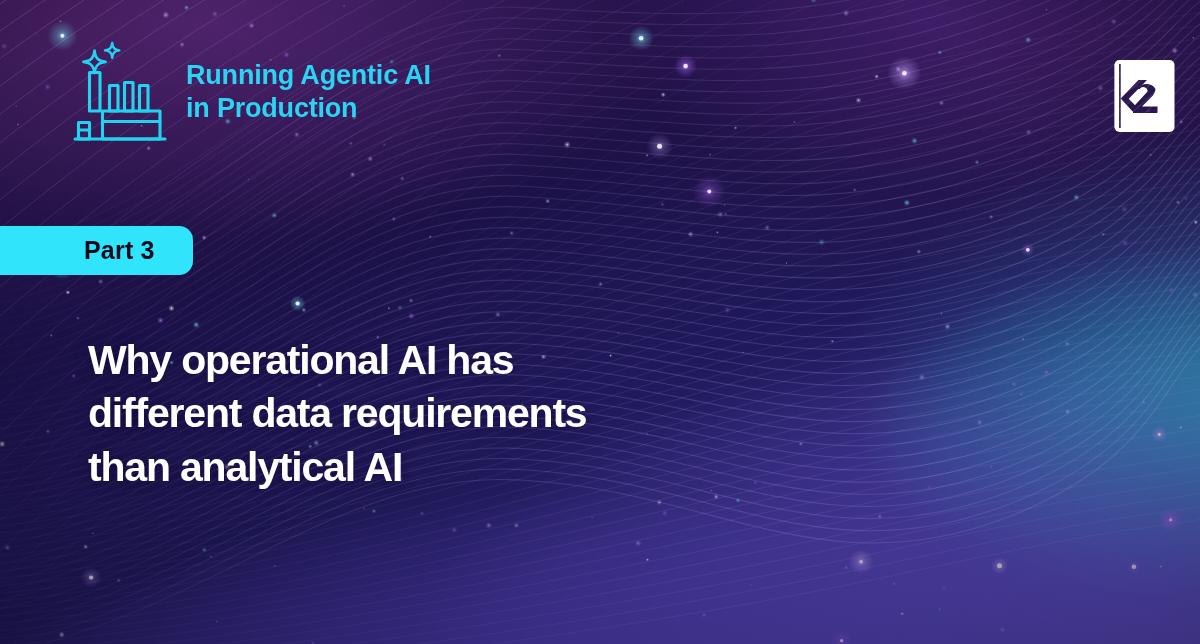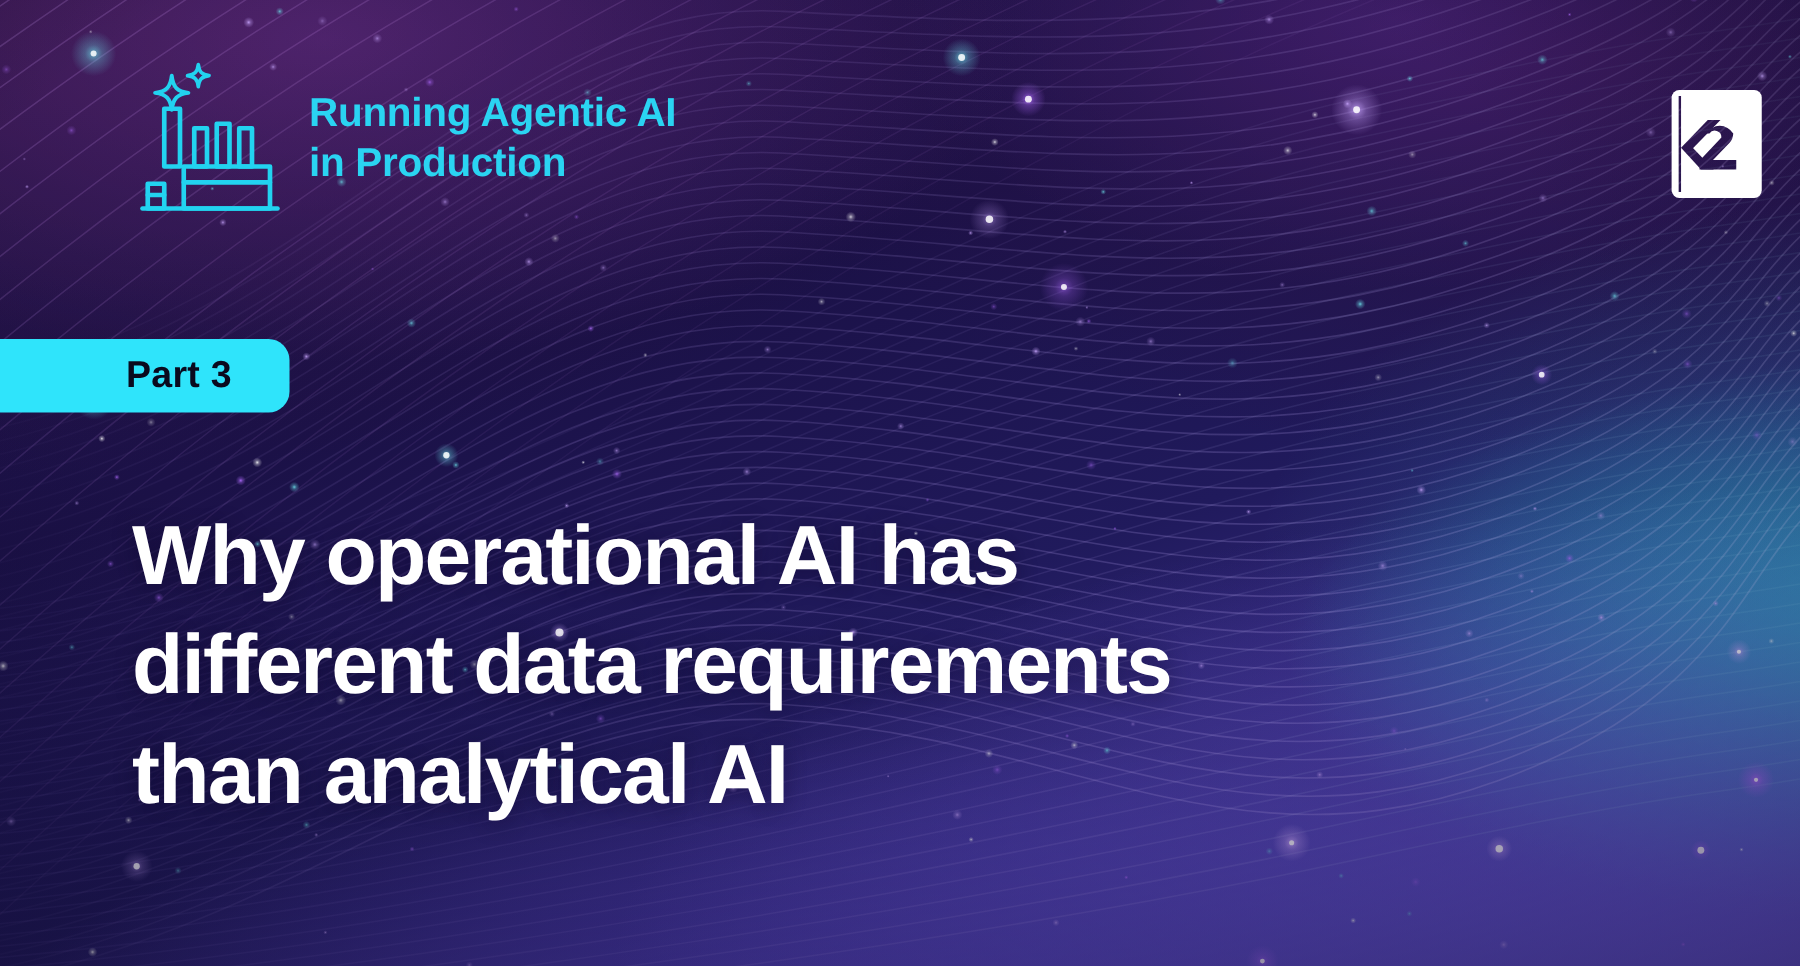--- a/index.html
+++ b/index.html
@@ -39,21 +39,21 @@
     mix-blend-mode: screen;
   }
   #bg-vignette {
     background: radial-gradient(115% 95% at 42% 26%, rgba(0,0,0,0) 38%, rgba(10,5,30,0.55) 100%);
   }
   #bg-waves, #bg-waves-top { position: absolute; inset: 0; }
 
   
   #header-lockup {
     position: absolute;
-    left: 92px;
+    left: 72px;
     top: 40px;
     display: flex;
     align-items: center;
     gap: 18px;
   }
   #factory-mark { width: 96px; height: 104px; display: block; flex: none; }
   #eyebrow-text {
     font-size: 27px;
     font-weight: 700;
     line-height: 1.22;
@@ -89,21 +89,21 @@
   }
 
   
   #headline {
     position: absolute;
     left: 88px;
     top: 334px;
     width: 960px;
     margin: 0;
     color: #ffffff;
-    font-size: 56px;
+    font-size: 41px;
     font-weight: 700;
     line-height: 1.30;
     letter-spacing: -1.2px;
     white-space: pre-line;
     text-shadow: 0 2px 14px rgba(10,5,40,0.45);
   }
 </style>
 </head>
 <body>
 

